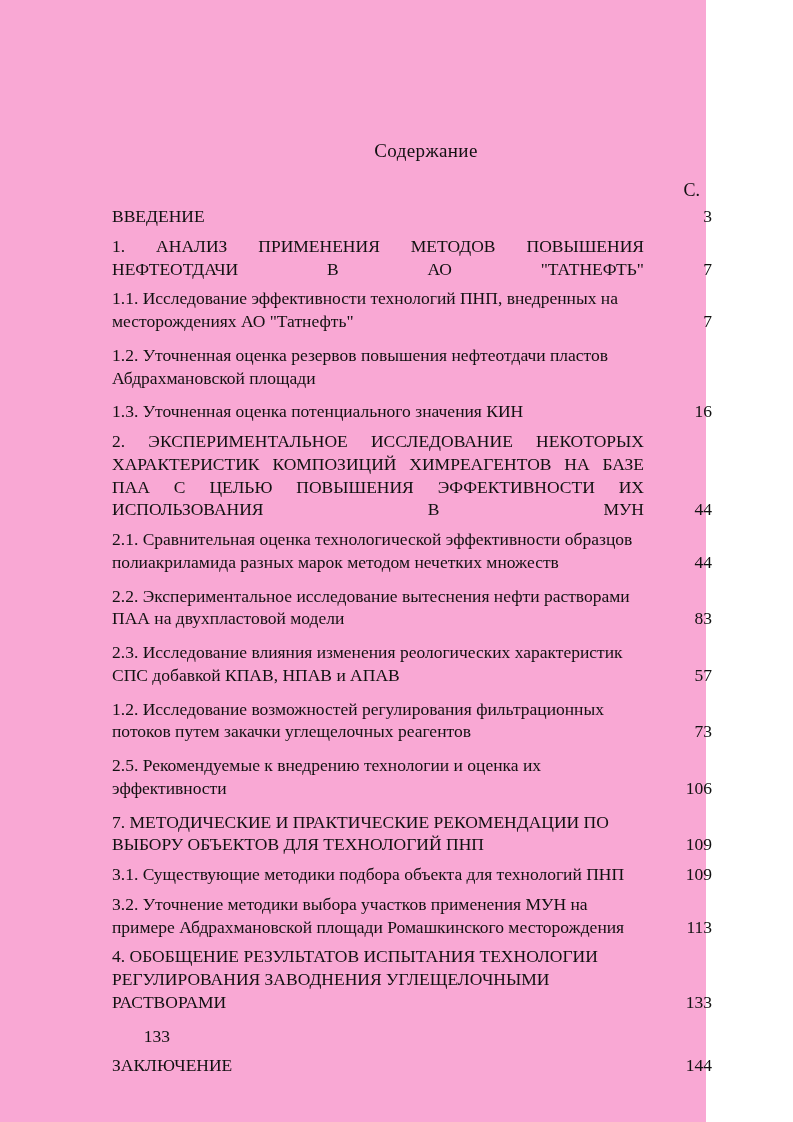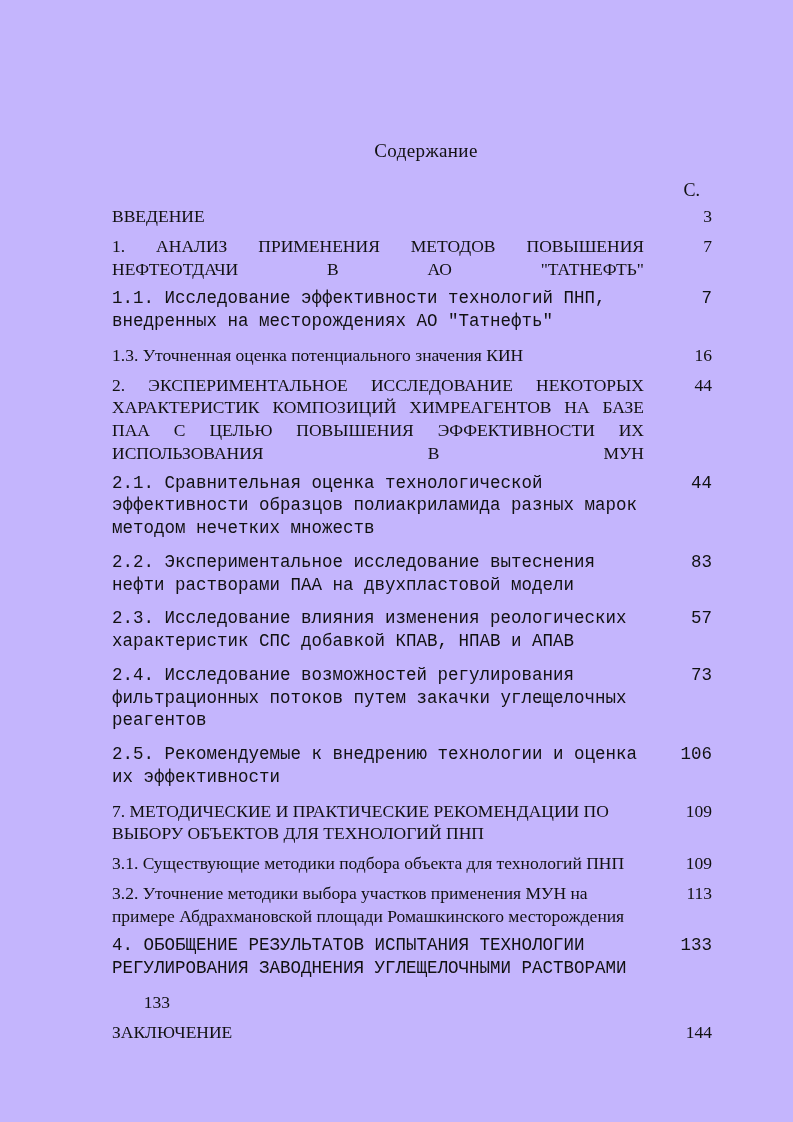--- a/index.html
+++ b/index.html
@@ -12,23 +12,23 @@
     height: 1122px;
     font-family: "Liberation Serif", "DejaVu Serif", serif;
     color: #111111;
     position: relative;
     overflow: hidden;
   }
   .page {
     position: absolute;
     top: 0;
     left: 0;
-    width: 793px;
+    width: 706px;
     height: 1122px;
-    background: #c4b5fd;
+    background: #f9a8d4;
   }
   .content {
     position: absolute;
     left: 112px;
     top: 140px;
     width: 610px;
   }
   .doc-title {
     text-align: center;
     font-size: 19px;
@@ -40,21 +40,21 @@
     text-align: right;
     font-size: 18px;
     margin: 0 0 4px 0;
     padding-right: 22px;
   }
   .toc {
     display: block;
   }
   .row {
     display: flex;
-    align-items: flex-start;
+    align-items: flex-end;
     margin-bottom: 2px;
   }
   .row .label {
     flex: 1 1 auto;
     font-size: 17.5px;
     line-height: 1.30;
     padding-right: 10px;
   }
   .row .page-no {
     flex: 0 0 58px;
@@ -63,21 +63,21 @@
     line-height: 1.30;
     padding-right: 10px;
     white-space: nowrap;
   }
   
   .just .label {
     text-align: justify;
     text-align-last: justify;
   }
   .gap-sm { margin-bottom: 7px; }
-  .gap-md { margin-bottom: 11px; font-family: Liberation Mono, monospace; }
+  .gap-md { margin-bottom: 11px; }
 </style>
 </head>
 <body>
 
 <div class="page">
   <div class="content">
 
     <div class="doc-title">Содержание</div>
 
     <div class="col-head">С.</div>
@@ -88,20 +88,24 @@
           <div class="page-no">3</div>
         </div>
         <div class="row gap-sm just">
           <div class="label">1. АНАЛИЗ ПРИМЕНЕНИЯ МЕТОДОВ ПОВЫШЕНИЯ НЕФТЕОТДАЧИ В АО "ТАТНЕФТЬ"</div>
           <div class="page-no">7</div>
         </div>
         <div class="row gap-md">
           <div class="label">1.1. Исследование эффективности технологий ПНП, внедренных на месторождениях АО "Татнефть"</div>
           <div class="page-no">7</div>
         </div>
+        <div class="row gap-md">
+          <div class="label">1.2. Уточненная оценка резервов повышения нефтеотдачи пластов Абдрахмановской площади</div>
+          <div class="page-no"></div>
+        </div>
         <div class="row gap-sm">
           <div class="label">1.3. Уточненная оценка потенциального значения КИН</div>
           <div class="page-no">16</div>
         </div>
         <div class="row gap-sm just">
           <div class="label">2. ЭКСПЕРИМЕНТАЛЬНОЕ ИССЛЕДОВАНИЕ НЕКОТОРЫХ ХАРАКТЕРИСТИК КОМПОЗИЦИЙ ХИМРЕАГЕНТОВ НА БАЗЕ ПАА С ЦЕЛЬЮ ПОВЫШЕНИЯ ЭФФЕКТИВНОСТИ ИХ ИСПОЛЬЗОВАНИЯ В МУН</div>
           <div class="page-no">44</div>
         </div>
         <div class="row gap-md">
           <div class="label">2.1. Сравнительная оценка технологической эффективности образцов полиакриламида разных марок методом нечетких множеств</div>
@@ -109,21 +113,21 @@
         </div>
         <div class="row gap-md">
           <div class="label">2.2. Экспериментальное исследование вытеснения нефти растворами ПАА на двухпластовой модели</div>
           <div class="page-no">83</div>
         </div>
         <div class="row gap-md">
           <div class="label">2.3. Исследование влияния изменения реологических характеристик СПС добавкой КПАВ, НПАВ и АПАВ</div>
           <div class="page-no">57</div>
         </div>
         <div class="row gap-md">
-          <div class="label">2.4. Исследование возможностей регулирования  фильтрационных потоков путем закачки  углещелочных реагентов</div>
+          <div class="label">1.2. Исследование возможностей регулирования  фильтрационных потоков путем закачки  углещелочных реагентов</div>
           <div class="page-no">73</div>
         </div>
         <div class="row gap-md">
           <div class="label">2.5. Рекомендуемые к внедрению технологии  и оценка их эффективности</div>
           <div class="page-no">106</div>
         </div>
         <div class="row gap-sm">
           <div class="label">7. МЕТОДИЧЕСКИЕ И ПРАКТИЧЕСКИЕ РЕКОМЕНДАЦИИ ПО ВЫБОРУ ОБЪЕКТОВ ДЛЯ ТЕХНОЛОГИЙ ПНП</div>
           <div class="page-no">109</div>
         </div>

